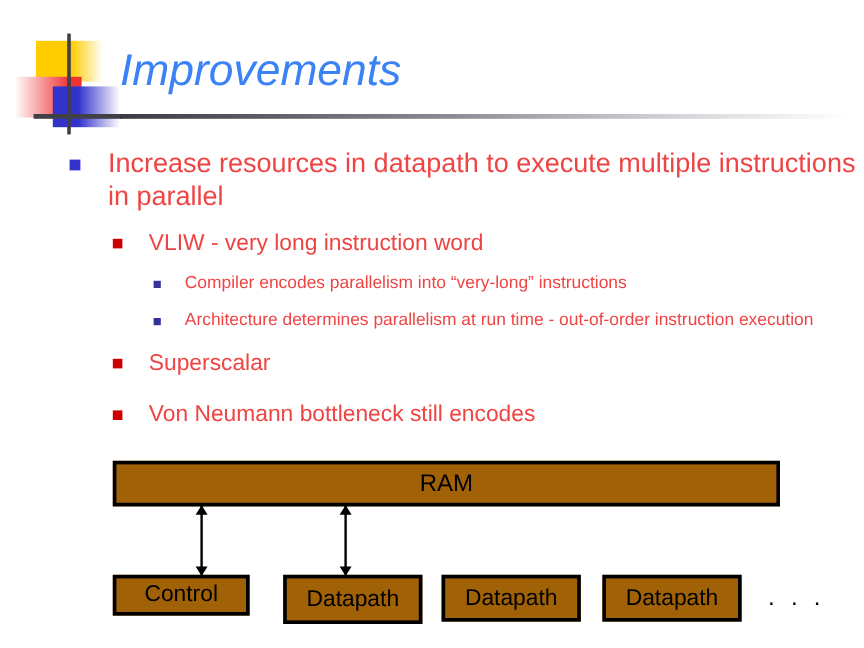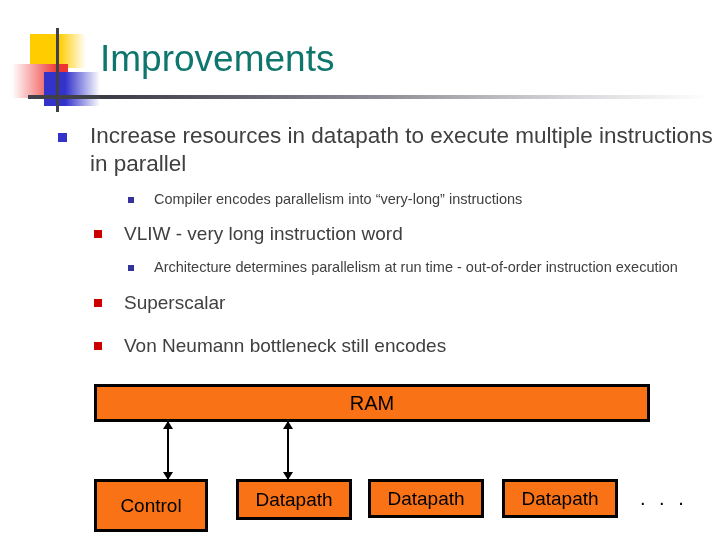--- a/index.html
+++ b/index.html
@@ -69,21 +69,21 @@
   .bullet-row {
     position: relative;
     display: block;
   }
   .marker {
     position: absolute;
     display: block;
   }
   .btext {
     display: block;
-    color: #404040;
+    color: #ef4444;
   }
 
   
   .lvl1 { margin-left: 58px; padding-left: 32px; }
   .lvl1 .marker {
     left: 0px; top: 11px;
     width: 9px; height: 9px;
     background: #3333CC;
   }
   .lvl1 .btext { font-size: 22.5px; line-height: 28px; }
@@ -111,33 +111,33 @@
     position: absolute;
     left: 0; top: 0;
     width: 720px; height: 540px;
     pointer-events: none;
   }
   #diagram .hit { pointer-events: auto; }
 
   .dbox {
     position: absolute;
     border: 3px solid #000000;
-    background: #f97316;
+    background: #a16207;
     box-sizing: border-box;
     display: flex;
     align-items: center;
     justify-content: center;
     color: #000000;
   }
   #ram-box {
     left: 94px; top: 384px; width: 556px; height: 38px;
     font-size: 20px;
   }
   #control-box {
-    left: 94px; top: 479px; width: 114px; height: 53px;
+    left: 94px; top: 479px; width: 114px; height: 34px;
     font-size: 19px;
   }
   #datapath-box-1 {
     left: 236px; top: 479px; width: 116px; height: 41px;
     font-size: 19px;
   }
   #datapath-box-2 {
     left: 368px; top: 479px; width: 116px; height: 39px;
     font-size: 19px;
   }
@@ -186,38 +186,38 @@
 </head>
 <body>
 
 <div id="title-area">
   <div class="deco-sq" id="deco-yellow"></div>
   <div class="deco-sq" id="deco-red"></div>
   <div class="deco-sq" id="deco-blue"></div>
   <div id="deco-vline"></div>
   <div id="deco-hline"></div>
   <div id="title-rule"></div>
-  <div id="page-title" style="color: #0f766e;">Improvements</div>
+  <div id="page-title" style="color: #3b82f6; font-style: italic;">Improvements</div>
 </div>
 
 <div id="body-area">
 
   <div class="bullet-row lvl1" style="margin-top:10px;">
     <span class="marker" style="background: rgb(51, 51, 204);"></span>
     <span class="btext">Increase resources in datapath to execute multiple instructions in parallel</span>
   </div>
 
+  <div class="bullet-row lvl2" style="margin-top:12px;">
+    <span class="marker" style="background: rgb(204, 0, 0);"></span>
+    <span class="btext">VLIW - very long instruction word</span>
+  </div>
+
   <div class="bullet-row lvl3" style="margin-top:12px;">
     <span class="marker" style="background: rgb(51, 51, 153);"></span>
     <span class="btext">Compiler encodes parallelism into “very-long” instructions</span>
-  </div>
-
-  <div class="bullet-row lvl2" style="margin-top:12px;">
-    <span class="marker" style="background: rgb(204, 0, 0);"></span>
-    <span class="btext">VLIW - very long instruction word</span>
   </div>
 
   <div class="bullet-row lvl3" style="margin-top:12px; margin-right:18px;">
     <span class="marker" style="background: rgb(51, 51, 153);"></span>
     <span class="btext">Architecture determines parallelism at run time - out-of-order instruction execution</span>
   </div>
 
   <div class="bullet-row lvl2" style="margin-top:13px;">
     <span class="marker" style="background: rgb(204, 0, 0);"></span>
     <span class="btext">Superscalar</span>

